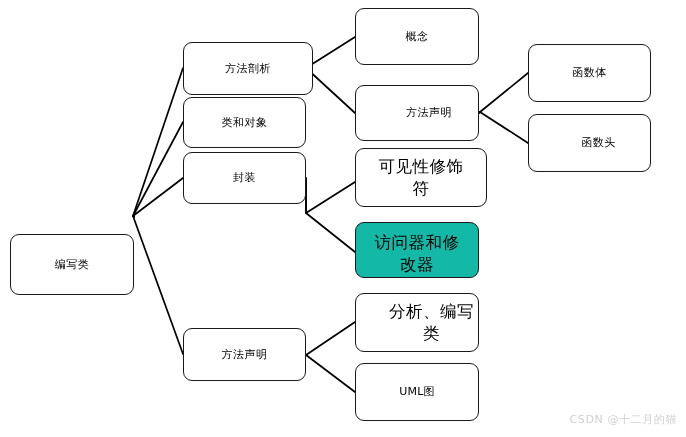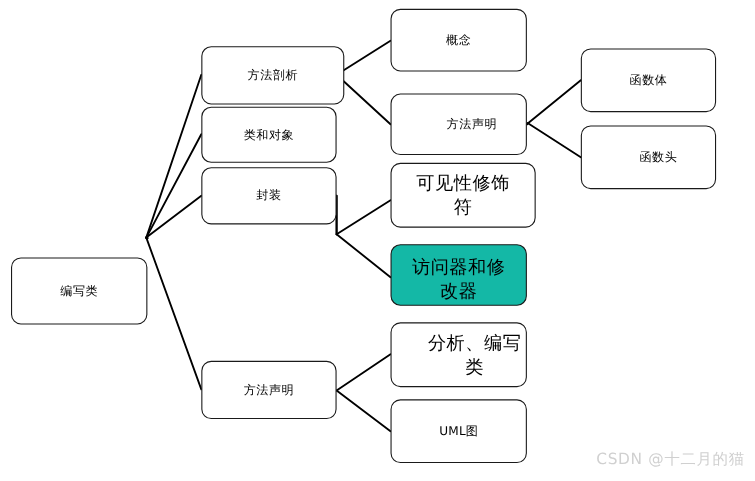--- a/index.html
+++ b/index.html
@@ -51,21 +51,21 @@
     font-size: 16.5px;
     line-height: 1.3;
   }
   .node.latin {
     letter-spacing: 0.2px;
   }
   #watermark {
     position: absolute;
     right: 9px;
     bottom: 10px;
-    font-size: 14px;
+    font-size: 11px;
     color: #d0d0d0;
     letter-spacing: 0.6px;
     z-index: 3;
     user-select: none;
   }
 </style>
 </head>
 <body>
 
 <div id="canvas">

